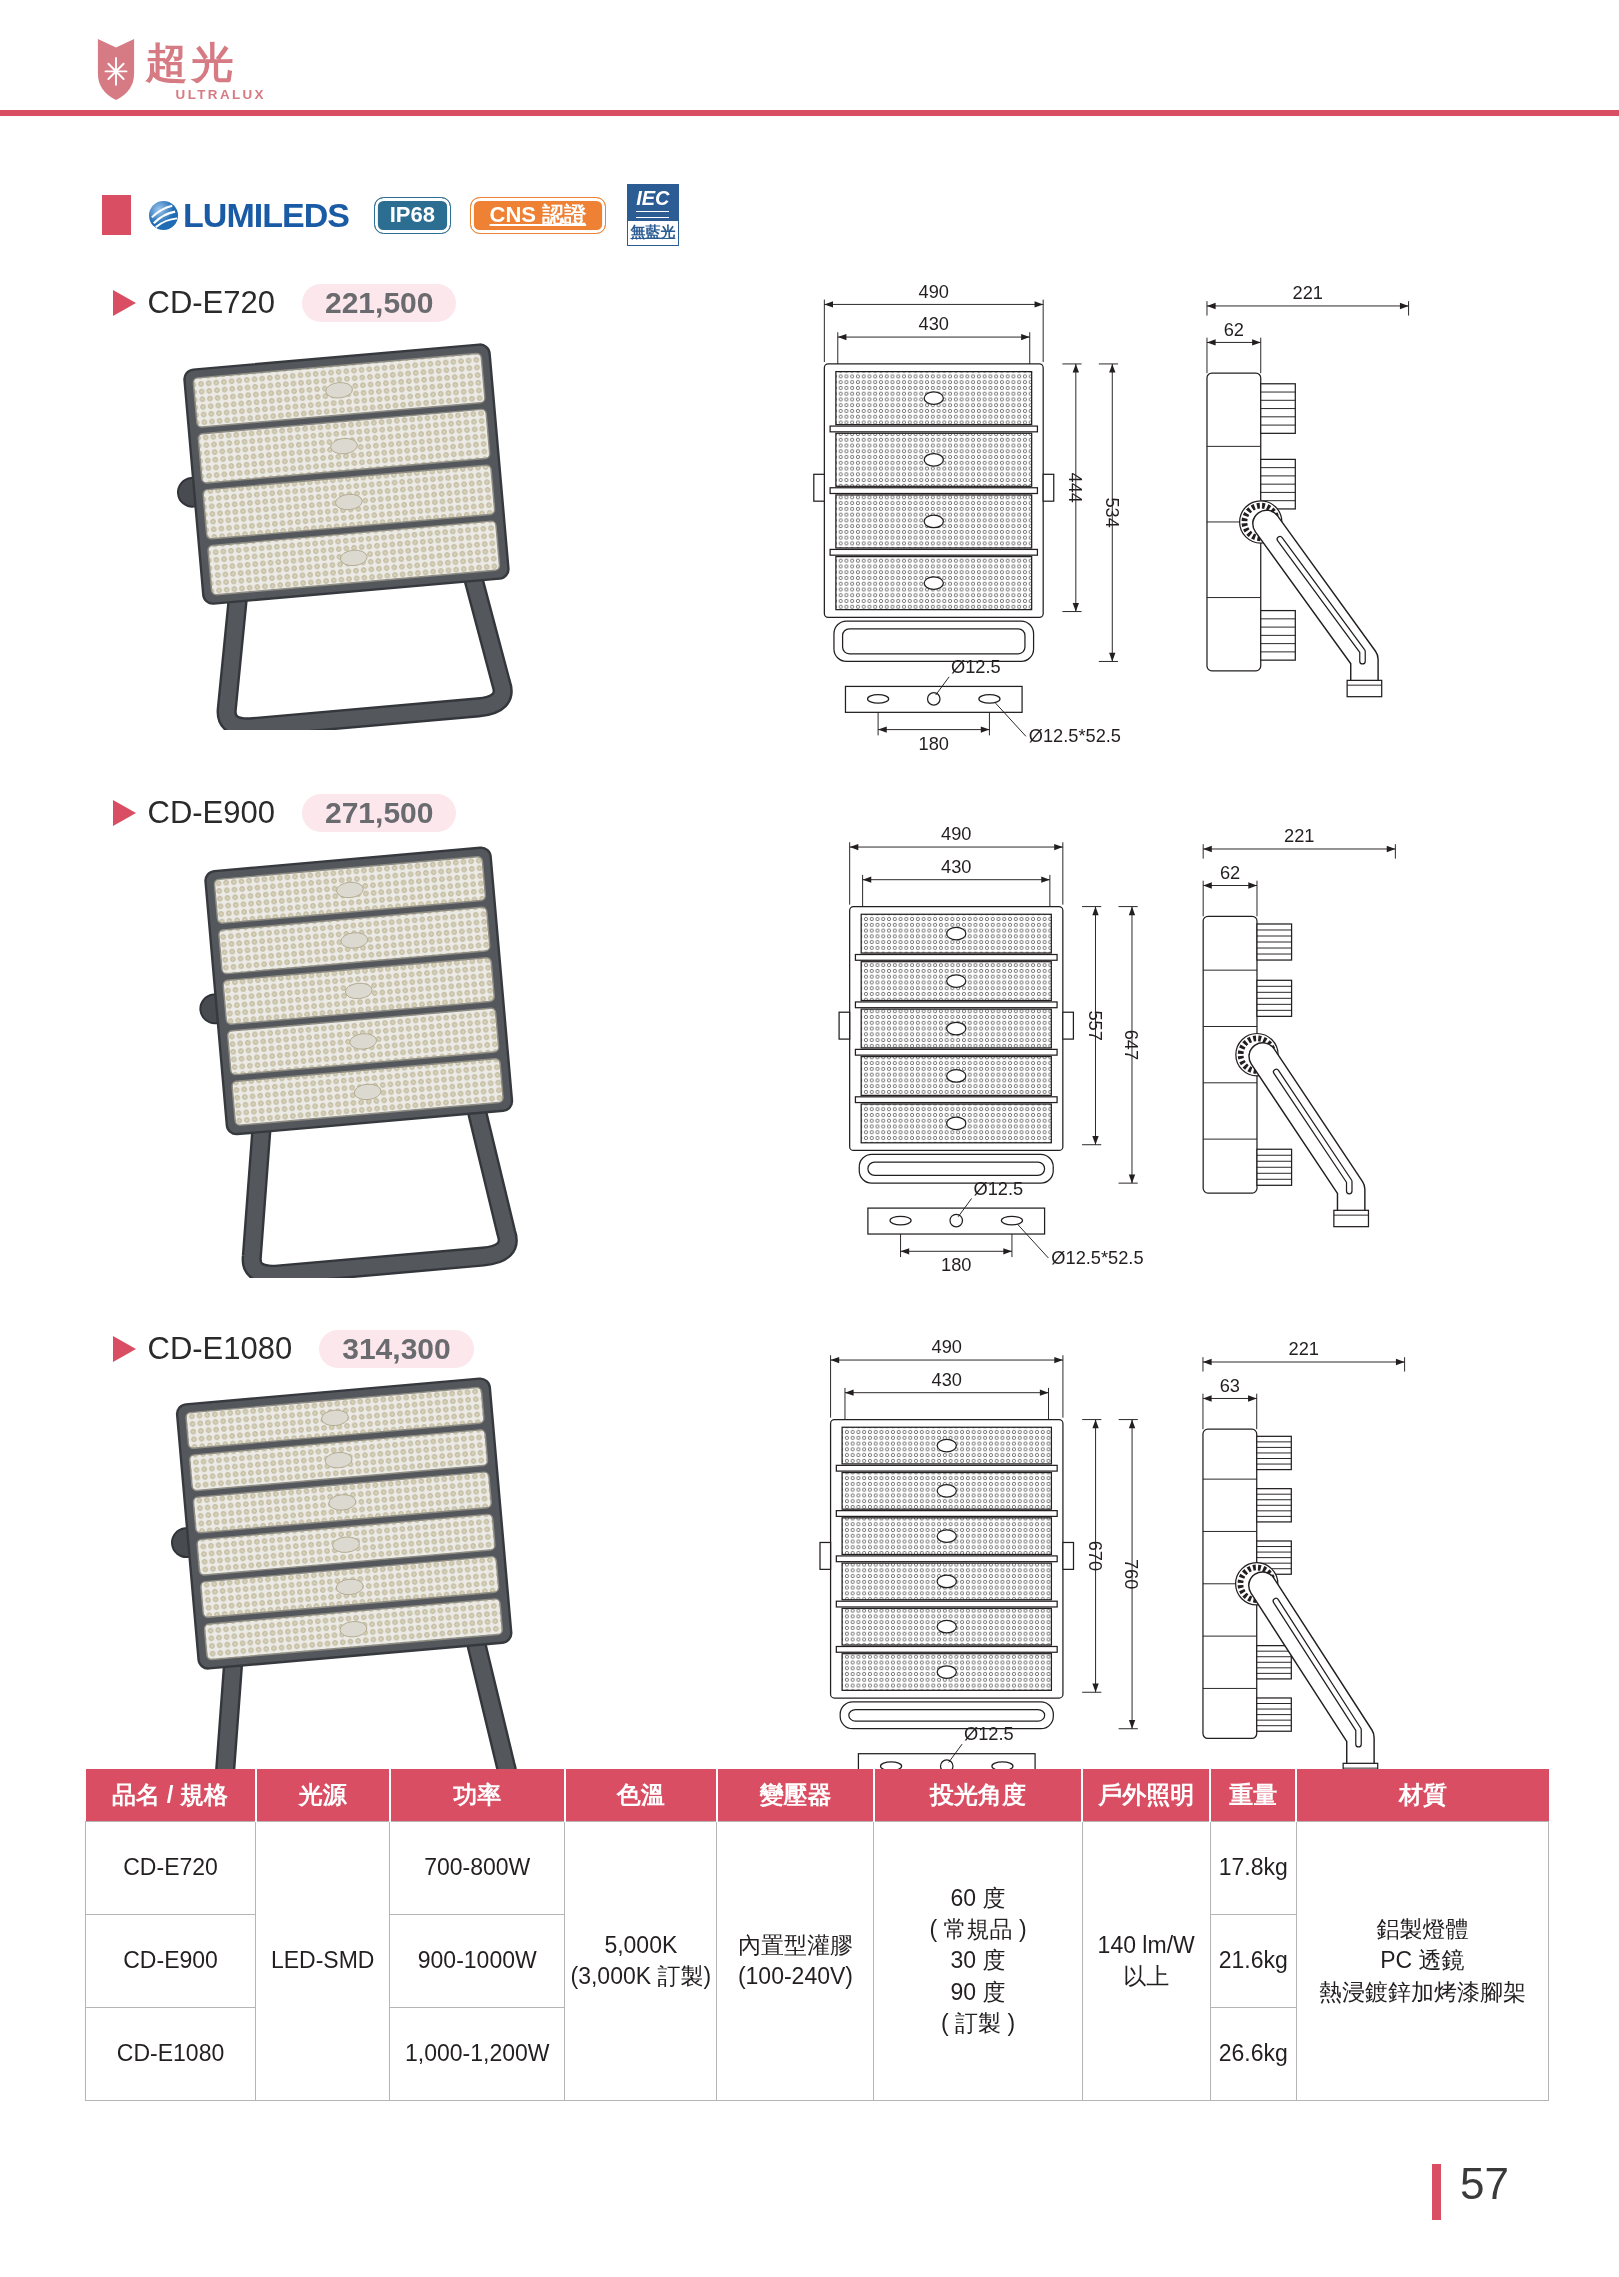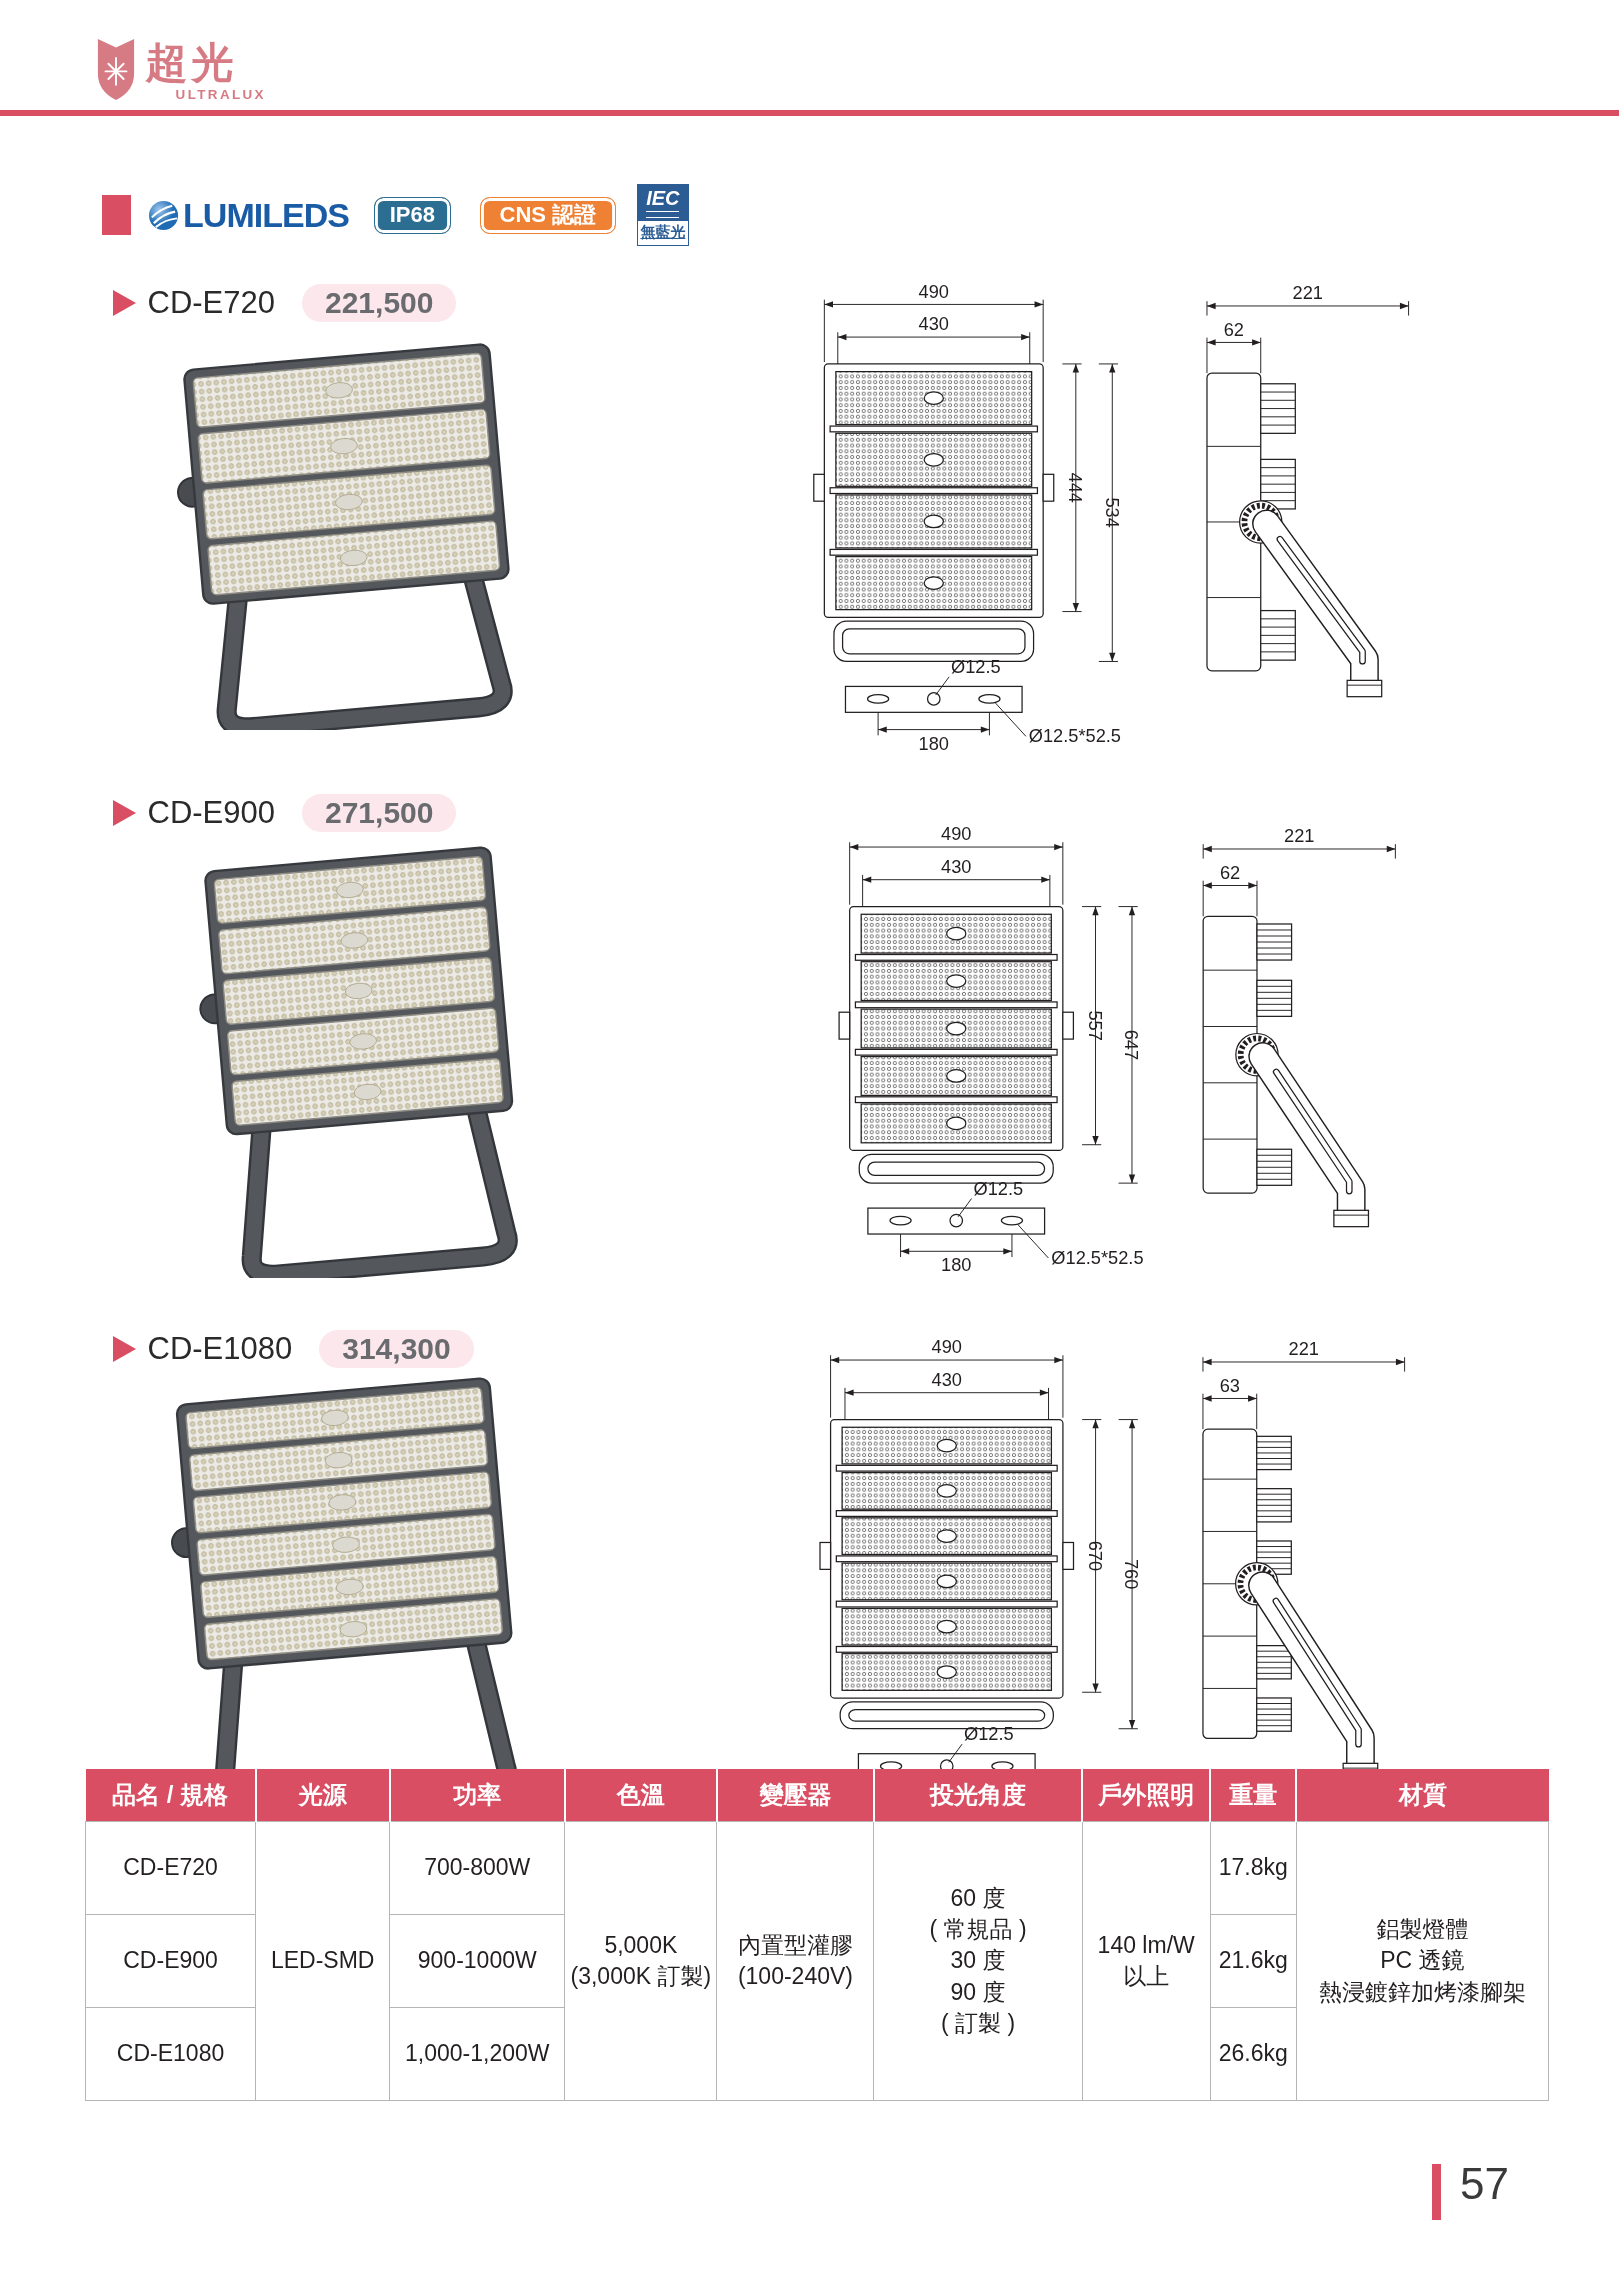--- a/index.html
+++ b/index.html
@@ -20,21 +20,21 @@
   .rule{position:absolute;left:0;top:110px;width:100%;height:5.8px;background:var(--accent);}
   
   .titlebar{position:absolute;left:102px;top:188px;height:54px;display:flex;align-items:center;}
   .sq{width:29px;height:40px;background:var(--accent);}
   .titlebar h1{margin:0 0 0 25px;font-size:37px;font-weight:bold;color:#3c3e40;letter-spacing:1px;}
   .lumileds{display:flex;align-items:center;margin-left:17.3px;}
   .ltext{font-size:34px;font-weight:bold;color:var(--lumileds-blue);letter-spacing:-1px;margin-left:3.8px;}
   .badge{display:inline-flex;align-items:center;justify-content:center;color:#fff;font-weight:bold;
          border-radius:9.6px;box-shadow:inset 0 0 0 2.9px #fff;}
   .ip68{width:75px;height:35px;font-size:22px;background:var(--ip68-bg);margin-left:25px;border:1.9px solid var(--ip68-bg);}
-  .cns{width:134px;height:35px;font-size:22px;background:var(--cns-bg);margin-left:29px;border:1.9px solid var(--cns-bg);}
+  .cns{width:134px;height:35px;font-size:22px;background:var(--cns-bg);margin-left:19px;border:1.9px solid var(--cns-bg);text-decoration:underline;}
   .iec{display:inline-flex;flex-direction:column;margin-left:21px;border:1.9px solid var(--iec-blue);
        width:50px;height:60px;background:#fff;}
   .iec-top{background:var(--iec-blue);color:#fff;font-size:20px;font-weight:bold;flex:1;
            display:flex;flex-direction:column;align-items:center;justify-content:center;line-height:1;font-style:italic;}
   .iec-top::after{content:"";display:block;width:33px;height:5.8px;margin-top:2.9px;
                   border-top:1.9px solid #fff;border-bottom:1.9px solid #fff;}
   .iec-bot{color:var(--iec-blue);font-size:15px;font-weight:bold;text-align:center;padding:1.9px 0 2.9px;text-decoration:underline;}
   
   .plabel{position:absolute;display:flex;align-items:center;height:42px;}
   .tri{width:0;height:0;border-left:23px solid var(--accent);

